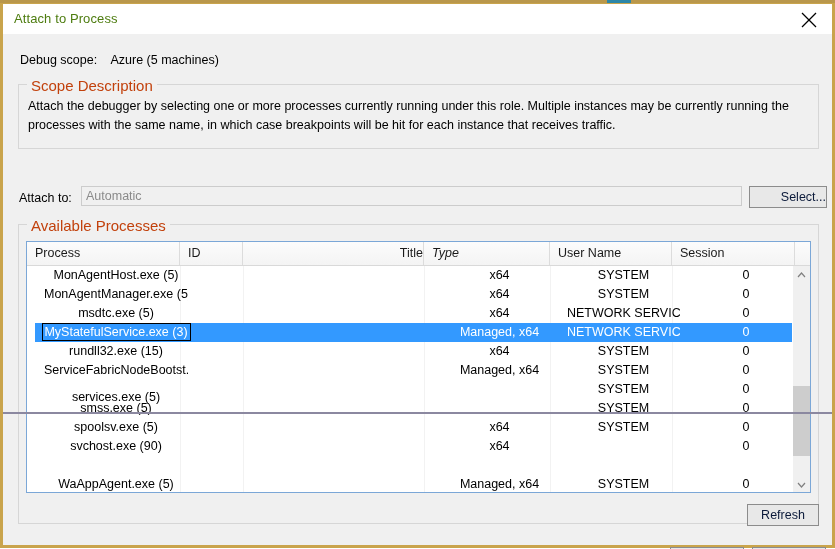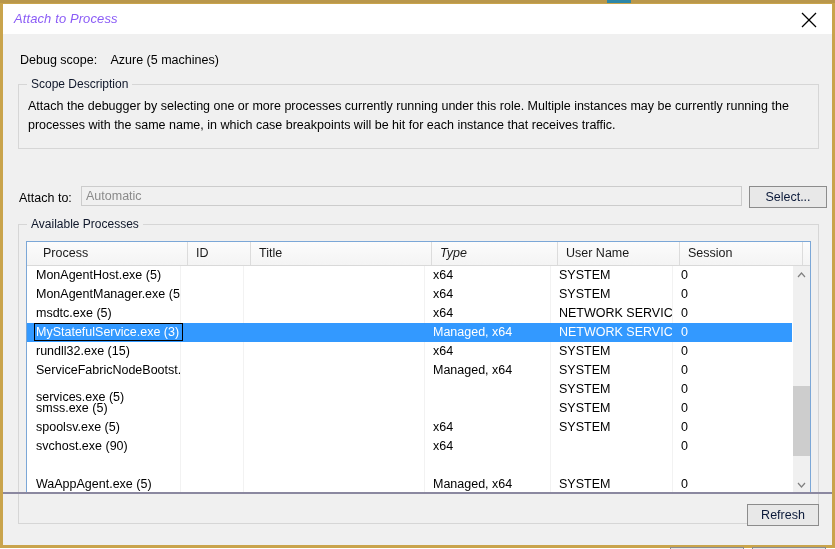--- a/index.html
+++ b/index.html
@@ -54,41 +54,40 @@
     width: 829px;
     height: 30px;
     background: #ffffff;
     border-bottom: 1px solid #ffffff;
   }
   #dialog-title {
     position: absolute;
     left: 11px;
     top: 7px;
     font-size: 13px;
-    color: #8b5cf6;
+    color: #4d7c0f;
     letter-spacing: 0.1px;
-    font-style: italic;
   }
   #close-button {
     position: absolute;
     right: 0px;
     top: 0px;
     width: 46px;
     height: 30px;
     cursor: default;
   }
   #close-button svg { position:absolute; left: 15px; top: 8px; }
 
   
   #dialog-body {
     position: absolute;
     left: 0;
     top: 30px;
     width: 829px;
-    height: 460px;
+    height: 380px;
     background: #f0f0f0;
   }
 
   
   #debug-scope-row {
     position: absolute;
     left: 17px;
     top: 19px;
     height: 16px;
     white-space: nowrap;
@@ -109,22 +108,22 @@
     box-sizing: border-box;
     border: 1px solid #d6d6d6;
     background: transparent;
   }
   .group-legend {
     position: absolute;
     top: -8px;
     left: 8px;
     padding: 0 4px;
     background: #f0f0f0;
-    font-size: 12px;
-    color: #0f172a;
+    font-size: 15px;
+    color: #c2410c;
     white-space: nowrap;
     text-align: center;
   }
 
   #scope-description-group {
     left: 15px;
     top: 50px;
     width: 801px;
     height: 65px;
   }
@@ -174,20 +173,21 @@
     text-align: center;
     cursor: default;
     padding: 0;
     line-height: 1;
   }
   #select-button {
     left: 746px;
     top: 152px;
     width: 78px;
     height: 22px;
+    text-align: right;
   }
 
   
   #available-processes-group {
     left: 15px;
     top: 190px;
     width: 801px;
     height: 300px;
   }
 
@@ -215,45 +215,45 @@
     position: absolute;
     top: 0;
     height: 23px;
     line-height: 23px;
     font-size: 12.5px;
     color: #1a1a1a;
     padding-left: 8px;
     box-sizing: border-box;
     border-right: 1px solid #dcdcdc;
     overflow: hidden;
-    margin-left: 8px;
   }
 
   #rows-viewport {
     position: absolute;
     left: 0;
     top: 24px;
     width: 768px;
     height: 227px;
     background: #ffffff;
   }
   .grid-line {
     position: absolute;
     top: 0;
     width: 1px;
     height: 227px;
     background: #f2f2f2;
   }
 
   .row {
     position: absolute;
-    left: 0;
+    left: 8px;
     width: 768px;
     height: 19px;
     white-space: nowrap;
+    text-align: center;
   }
   .row.selected {
     background: #3399ff;
     color: #ffffff;
   }
   .cell {
     position: absolute;
     top: 0;
     height: 19px;
     line-height: 19px;
@@ -376,21 +376,21 @@
 
     <div class="group-box" id="available-processes-group">
       <div class="group-legend">Available Processes</div>
     </div>
 
     <div id="process-list">
 
       <div id="list-header">
           <div class="header-cell" style="left: 0px; width: 153px;">Process</div>
           <div class="header-cell" style="left: 153px; width: 63px;">ID</div>
-          <div class="header-cell" style="left: 216px; width: 181px;">Title</div>
+          <div class="header-cell" style="left: 216px; width: 181px; text-align: right;">Title</div>
           <div class="header-cell" style="left: 397px; width: 126px; font-style: italic;">Type</div>
           <div class="header-cell" style="left: 523px; width: 122px;">User Name</div>
           <div class="header-cell" style="left: 645px; width: 123px;">Session</div>
         </div>
 
       <div id="rows-viewport">
           <div class="grid-line" style="left: 153px;"></div>
           <div class="grid-line" style="left: 216px;"></div>
           <div class="grid-line" style="left: 397px;"></div>
           <div class="grid-line" style="left: 523px;"></div>

